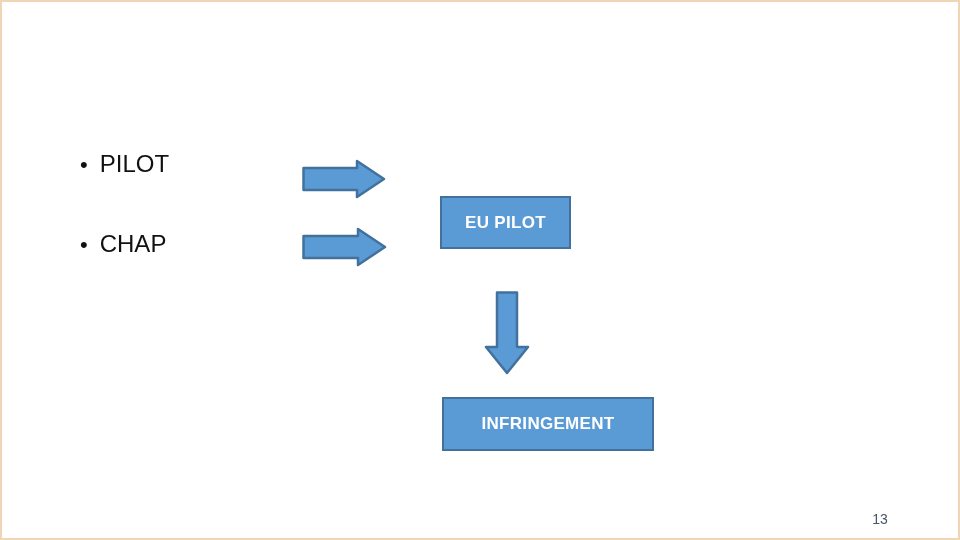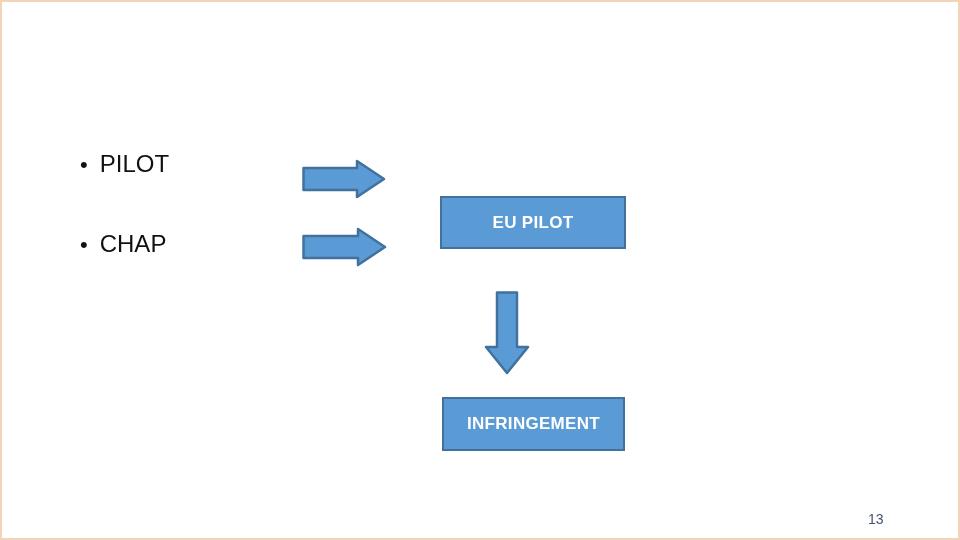--- a/index.html
+++ b/index.html
@@ -56,33 +56,33 @@
     font-weight: bold;
     font-size: 17px;
     letter-spacing: 0.3px;
     display: flex;
     align-items: center;
     justify-content: center;
     text-align: center;
   }
   .box-eu-pilot {
     left: 438px; top: 194px;
-    width: 186px; height: 53px;
+    width: 131px; height: 53px;
   }
   .box-infringement {
     left: 440px; top: 395px;
-    width: 183px; height: 54px;
+    width: 212px; height: 54px;
   }
 
   .page-number {
     position: absolute;
     left: 866px;
     top: 509px;
     width: 24px;
-    text-align: left;
+    text-align: center;
     font-size: 14px;
     color: var(--page-number, #44546A);
   }
 </style>
 </head>
 <body>
 
 <div class="slide">
 
   <div class="bullet-item bullet-solvit">

